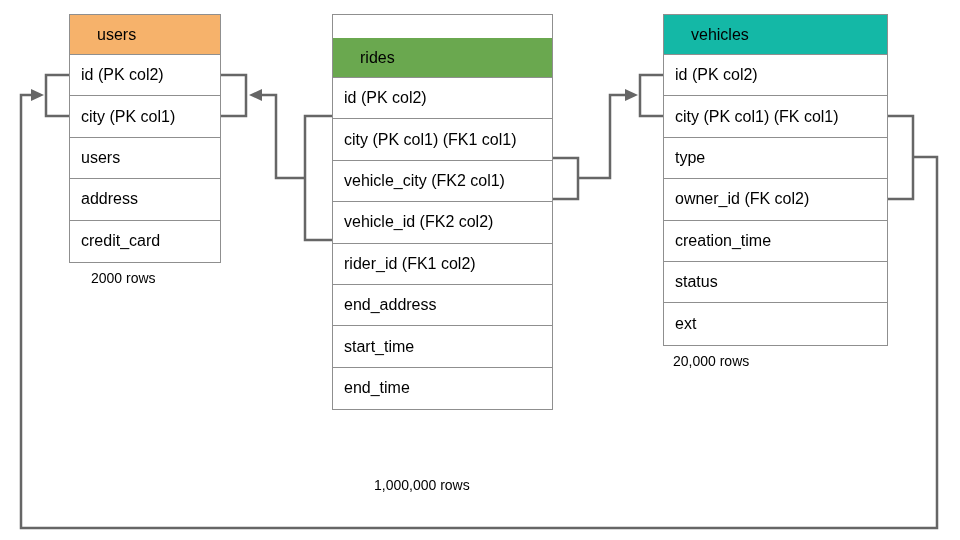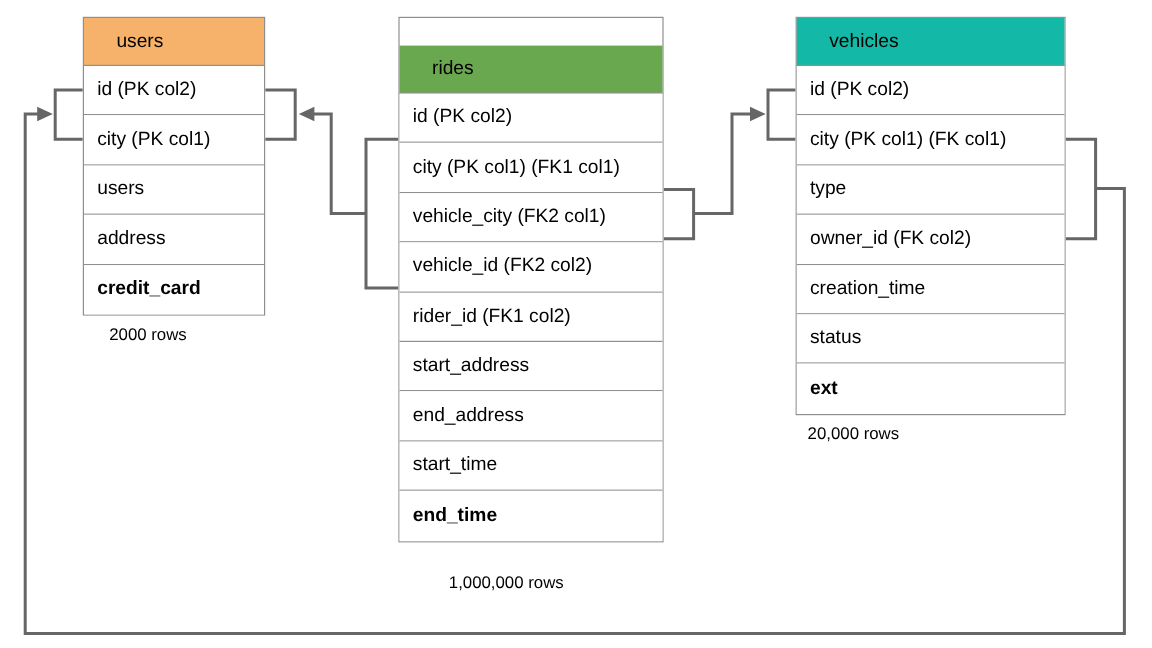--- a/index.html
+++ b/index.html
@@ -37,21 +37,21 @@
     box-sizing: border-box;
     border-bottom: 1px solid #8f8f8f;
     display: flex;
     align-items: center;
     padding-left: 11px;
     font-size: 16px;
     color: #000000;
     background: #ffffff;
     white-space: nowrap;
   }
-  .cell:last-child { border-bottom: none; font-weight: bold; }
+  .cell:last-child { border-bottom: none; }
   .row-count {
     position: absolute;
     font-size: 14px;
     color: #000000;
     z-index: 2;
   }
   #users-table    { left: 69px;  top: 14px; width: 152px; }
   #rides-table    { left: 332px; top: 14px; width: 221px; }
   #vehicles-table { left: 663px; top: 14px; width: 225px; }
   #users-rowcount    { left: 91px;  top: 270px; }
@@ -82,21 +82,20 @@
   </div>
   <div id="users-rowcount" class="row-count">2000 rows</div>
 
   <div id="rides-table" class="db-table">
     <div class="tbl-header" style="background: rgb(106, 168, 79); margin-top: 23px;">rides</div>
     <div class="cell">id (PK col2)</div>
     <div class="cell">city (PK col1) (FK1 col1)</div>
     <div class="cell">vehicle_city (FK2 col1)</div>
     <div class="cell">vehicle_id (FK2 col2)</div>
     <div class="cell">rider_id (FK1 col2)</div>
-    <div class="cell">start_address</div>
     <div class="cell">end_address</div>
     <div class="cell">start_time</div>
     <div class="cell">end_time</div>
   </div>
   <div id="rides-rowcount" class="row-count">1,000,000 rows</div>
 
   <div id="vehicles-table" class="db-table">
     <div class="tbl-header" style="background: #14b8a6;">vehicles</div>
     <div class="cell">id (PK col2)</div>
     <div class="cell">city (PK col1) (FK col1)</div>

